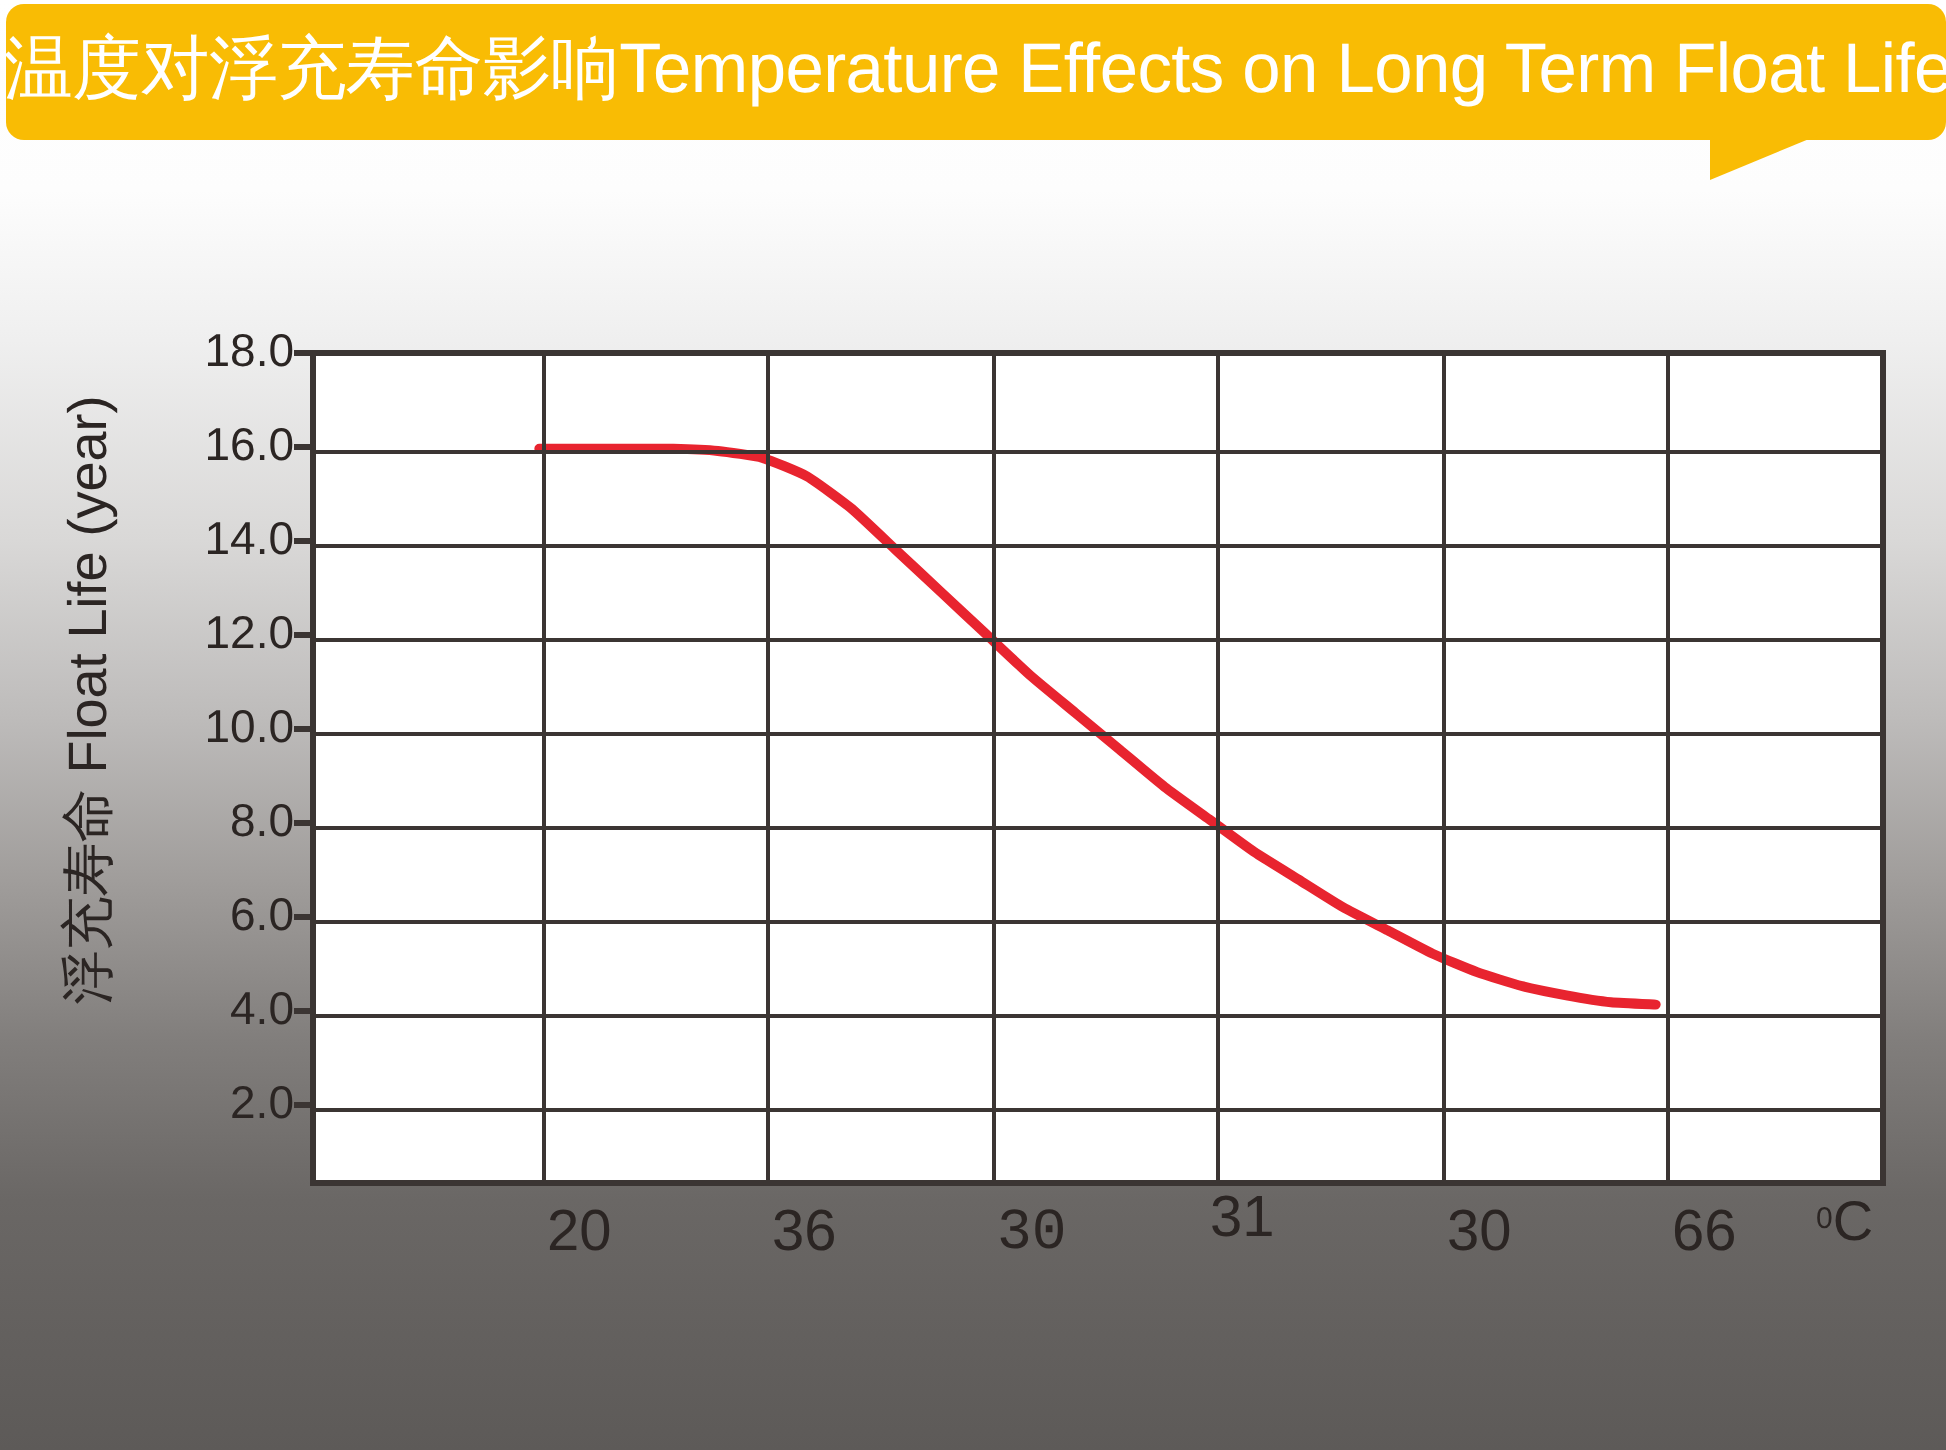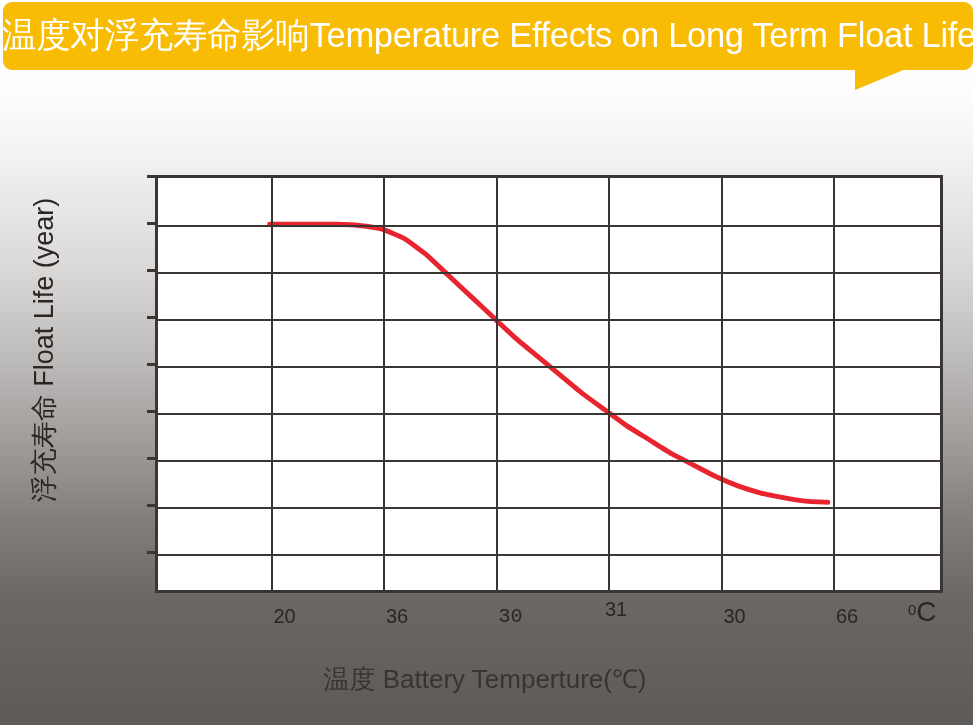--- a/index.html
+++ b/index.html
@@ -122,21 +122,21 @@
   }
   .ytick-mark {
     position: absolute;
     left: 147px;
     width: 9px;
     height: 0;
     border-top: 3px solid #3b3533;
   }
   .xtick-label {
     position: absolute;
-    font-size: 20px;
+    font-size: 29px;
     color: #2b2523;
     line-height: 25px;
     white-space: nowrap;
   }
   #degc {
     position: absolute;
     left: 908px;
     top: 597px;
     font-size: 25px;
     color: #2b2523;
@@ -181,20 +181,31 @@
 <div id="page">
 
   <div id="banner-wrap">
     <div id="banner"></div>
     <div id="banner-tail"></div>
     <div id="banner-title">温度对浮充寿命影响Temperature Effects on Long Term Float Life</div>
   </div>
 
   <div id="chart">
 
+    <div id="ytick-col">
+        <div class="ytick-label" style="top: 164px;">18.0</div>
+        <div class="ytick-label" style="top: 211px;">16.0</div>
+        <div class="ytick-label" style="top: 258px;">14.0</div>
+        <div class="ytick-label" style="top: 305px;">12.0</div>
+        <div class="ytick-label" style="top: 352px;">10.0</div>
+        <div class="ytick-label" style="top: 399px;">8.0</div>
+        <div class="ytick-label" style="top: 446px;">6.0</div>
+        <div class="ytick-label" style="top: 493px;">4.0</div>
+        <div class="ytick-label" style="top: 540px;">2.0</div>
+      </div>
 
     <div id="ylabel">浮充寿命  Float Life (year)</div>
 
     <div id="plot">
       <svg id="curve-svg" viewBox="0 0 788 418" preserveAspectRatio="none">
         <path id="curve-path" fill="none" stroke="#e8242f" stroke-width="5" stroke-linecap="round" stroke-linejoin="round" d="M 112.50 47.00 C 114.38 47.00, 131.25 47.00, 135.00 47.00 C 138.75 47.00, 153.75 47.00, 157.50 47.00 C 161.25 47.00, 176.25 46.90, 180.00 47.00 C 183.75 47.10, 198.75 47.78, 202.50 48.18 C 206.25 48.57, 221.25 50.62, 225.00 51.70 C 228.75 52.78, 243.75 58.95, 247.50 61.10 C 251.25 63.25, 266.25 74.42, 270.00 77.55 C 273.75 80.68, 288.75 95.17, 292.50 98.70 C 296.25 102.22, 311.25 116.32, 315.00 119.85 C 318.75 123.38, 333.75 137.47, 337.50 141.00 C 341.25 144.53, 356.25 158.82, 360.00 162.15 C 363.75 165.48, 378.75 177.82, 382.50 180.95 C 386.25 184.08, 401.25 196.62, 405.00 199.75 C 408.75 202.88, 423.75 215.61, 427.50 218.55 C 431.25 221.49, 446.25 232.26, 450.00 235.00 C 453.75 237.74, 468.75 248.90, 472.50 251.45 C 476.25 254.00, 491.25 263.20, 495.00 265.55 C 498.75 267.90, 513.75 277.50, 517.50 279.65 C 521.25 281.80, 536.25 289.44, 540.00 291.40 C 543.75 293.36, 558.75 301.39, 562.50 303.15 C 566.25 304.91, 581.25 311.18, 585.00 312.55 C 588.75 313.92, 603.75 318.62, 607.50 319.60 C 611.25 320.58, 626.25 323.61, 630.00 324.30 C 633.75 324.99, 648.75 327.43, 652.50 327.82 C 656.25 328.22, 673.13 328.90, 675.00 329.00"></path>
       </svg>
     <div class="hline" style="top: 47px;"></div>
         <div class="hline" style="top: 94px;"></div>
         <div class="hline" style="top: 141px;"></div>
@@ -217,21 +228,20 @@
         <div class="xtick-label" style="left: 498.5px; top: 604px; font-family: Liberation Mono, monospace;">30</div>
         <div class="xtick-label" style="left: 605px; top: 597px;">31</div>
         <div class="xtick-label" style="left: 723.5px; top: 604px;">30</div>
         <div class="xtick-label" style="left: 836px; top: 604px;">66</div>
       </div>
 
     <div id="degc">
       <sup>0</sup><span class="bigc">C</span>
     </div>
 
-    <div id="xlabel">温度  Battery  Temperture(℃)</div>
   <div class="ytick-mark" style="top: 175px;"></div>
       <div class="ytick-mark" style="top: 222px;"></div>
       <div class="ytick-mark" style="top: 269px;"></div>
       <div class="ytick-mark" style="top: 316px;"></div>
       <div class="ytick-mark" style="top: 363px;"></div>
       <div class="ytick-mark" style="top: 410px;"></div>
       <div class="ytick-mark" style="top: 457px;"></div>
       <div class="ytick-mark" style="top: 504px;"></div>
       <div class="ytick-mark" style="top: 551px;"></div>
     </div>

